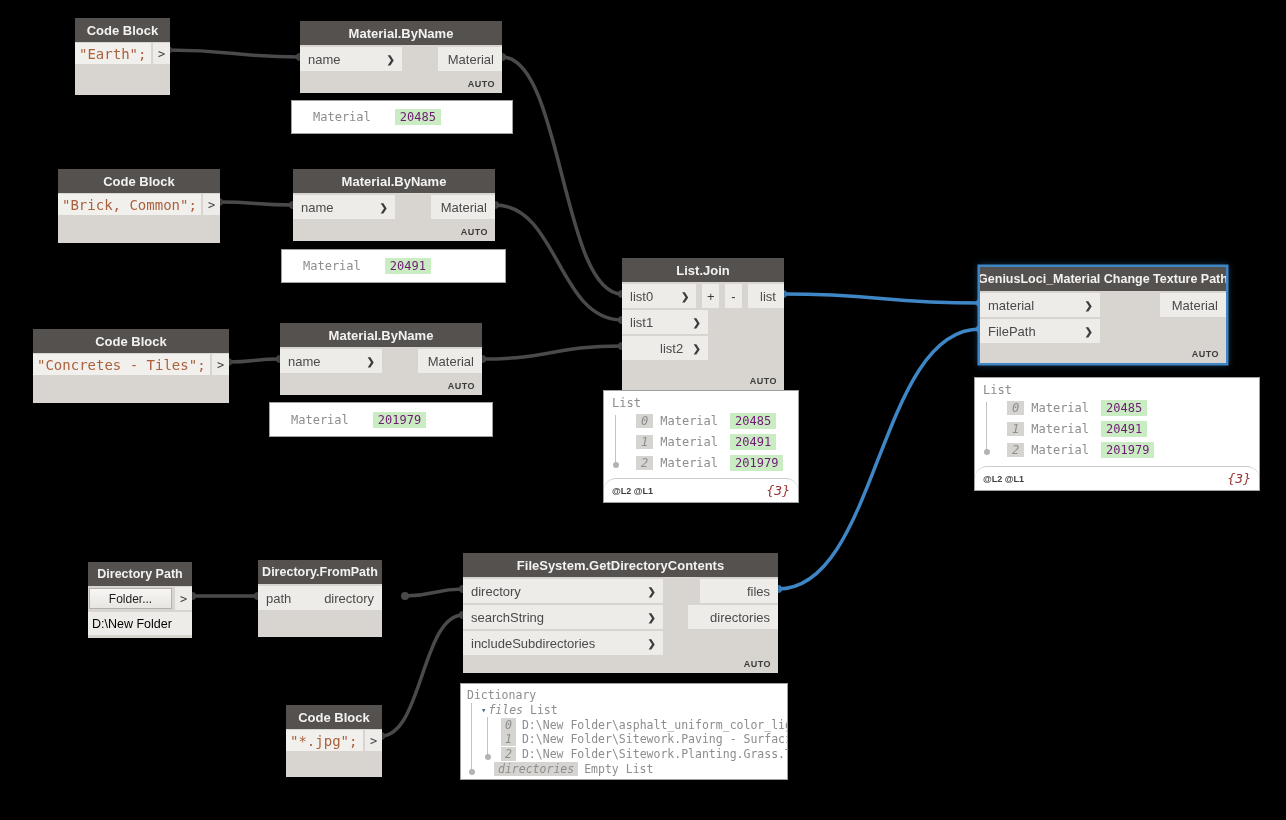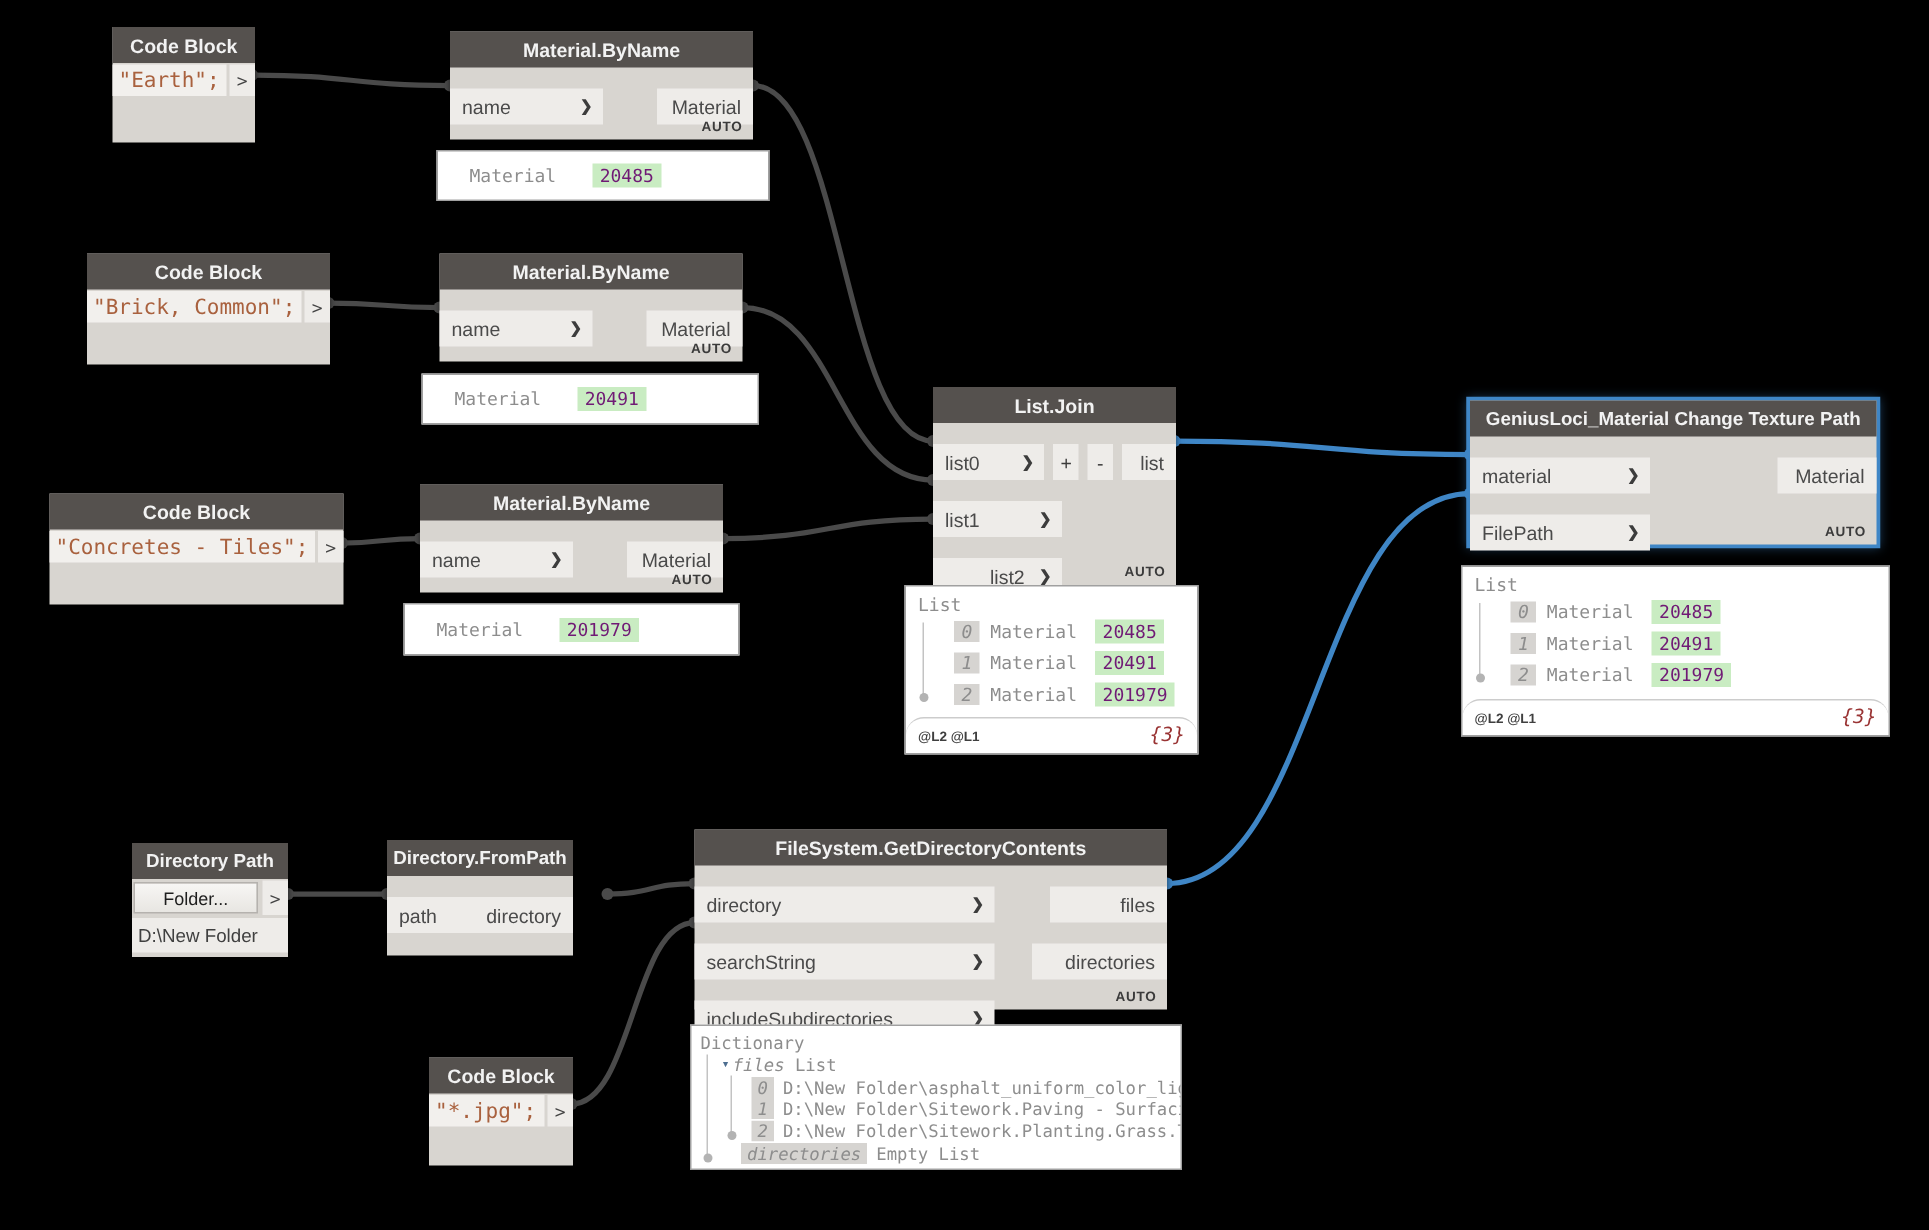--- a/index.html
+++ b/index.html
@@ -5,42 +5,42 @@
   html,body{margin:0;padding:0;background:#000;}
   #canvas{position:relative;width:1286px;height:820px;background:#000;overflow:hidden;
           font-family:"Liberation Sans",sans-serif;}
   #wires{position:absolute;left:0;top:0;z-index:1;}
 
   
   .node{position:absolute;background:#d8d5d0;z-index:2;box-shadow:0 1px 4px rgba(0,0,0,.55);}
   .hdr{height:24px;background:#55514e;color:#f2f2f2;font-size:13px;font-weight:bold;
        display:flex;align-items:center;justify-content:center;white-space:nowrap;overflow:hidden;}
   .hdr.small{font-size:12.5px;}
-  .prow{height:24px;margin-top:14px;display:flex;align-items:stretch;}
+  .prow{height:24px;margin-top:2px;display:flex;align-items:stretch;}
   .pin{background:#eeece9;color:#4a4a4a;font-size:13px;display:flex;align-items:center;
        padding:0 7px 0 8px;box-sizing:border-box;}
   .chev{margin-left:auto;font-weight:bold;font-size:10px;color:#3c3c3c;padding-left:6px;}
   .pout{background:#eeece9;color:#4a4a4a;font-size:13px;display:flex;align-items:center;
         justify-content:flex-end;padding:0 8px;margin-left:auto;box-sizing:border-box;}
   .minibtn{width:20px;background:#eeece9;color:#3c3c3c;font-size:13px;display:flex;
            align-items:center;justify-content:center;margin-left:6px;cursor:pointer;}
   .lacing{position:absolute;right:7px;bottom:4px;font-size:9px;font-weight:bold;color:#3b3b3b;letter-spacing:.5px;}
 
   
   .cbrow{height:21px;margin-top:1px;display:flex;}
   .cbval{background:#f2f0ed;font-family:"DejaVu Sans Mono",monospace;font-size:14px;color:#a9613e;
          display:flex;align-items:center;padding:0 4px;flex:1;white-space:pre;overflow:hidden;}
   .cbport{width:17px;background:#eeece9;margin-left:2px;display:flex;align-items:center;
           justify-content:center;font-family:"DejaVu Sans Mono",monospace;font-size:12px;color:#444;}
 
   
   .browsebtn{flex:1;background:linear-gradient(#f7f6f4,#e8e6e2);border:1px solid #b5b2ae;
              display:flex;align-items:center;justify-content:center;font-size:12px;color:#1e1e1e;margin:1px;}
   .dpath{height:23px;margin-top:2px;background:#eeece9;display:flex;align-items:center;
-         font-size:12.5px;color:#404040;padding:0 4px;white-space:nowrap;}
+         font-size:12.5px;color:#000000;padding:0 4px;white-space:nowrap;}
 
   
   .bubble{position:absolute;background:#fff;border:1px solid #a0a0a0;z-index:2;
           font-family:"DejaVu Sans Mono",monospace;font-size:12px;color:#8d8d8d;box-sizing:border-box;}
   .simple{display:flex;align-items:center;padding:0 0 0 21px;}
   .gval{background:#c9ecc2;color:#701a75;padding:1px 5px;}
   .badge{background:#d6d4d1;color:#8d8d8d;font-style:italic;padding:0 5px;margin-right:7px;}
   .lrow{display:flex;align-items:center;height:21px;}
   .bfoot{position:absolute;left:0;right:0;bottom:0;height:24px;border-top:1px solid #ccc;
          display:flex;align-items:center;justify-content:space-between;padding:0 8px;box-sizing:border-box;border-radius:12px;}
@@ -230,21 +230,21 @@
     <span class="badge">2</span>
     <span>Material</span>
     <span class="gval" style="margin-left:12px;">201979</span>
   </div>
   <div class="bfoot">
     <span class="lvl">@L2 @L1</span>
     <span class="cnt">{3}</span>
   </div>
 </div>
 
-<div class="node selected" style="left:980px;top:267px;width:271px;height:96px;">
+<div class="node selected" style="left:980px;top:267px;width:246px;height:96px;">
   <div class="hdr small">GeniusLoci_Material Change Texture Path</div>
   <div class="prow">
     <div class="pin" style="width:120px;">
       <span>material</span>
       <span class="chev">❯</span>
     </div>
     <div class="pout" style="width:66px;">
       <span>Material</span>
     </div>
   </div>

